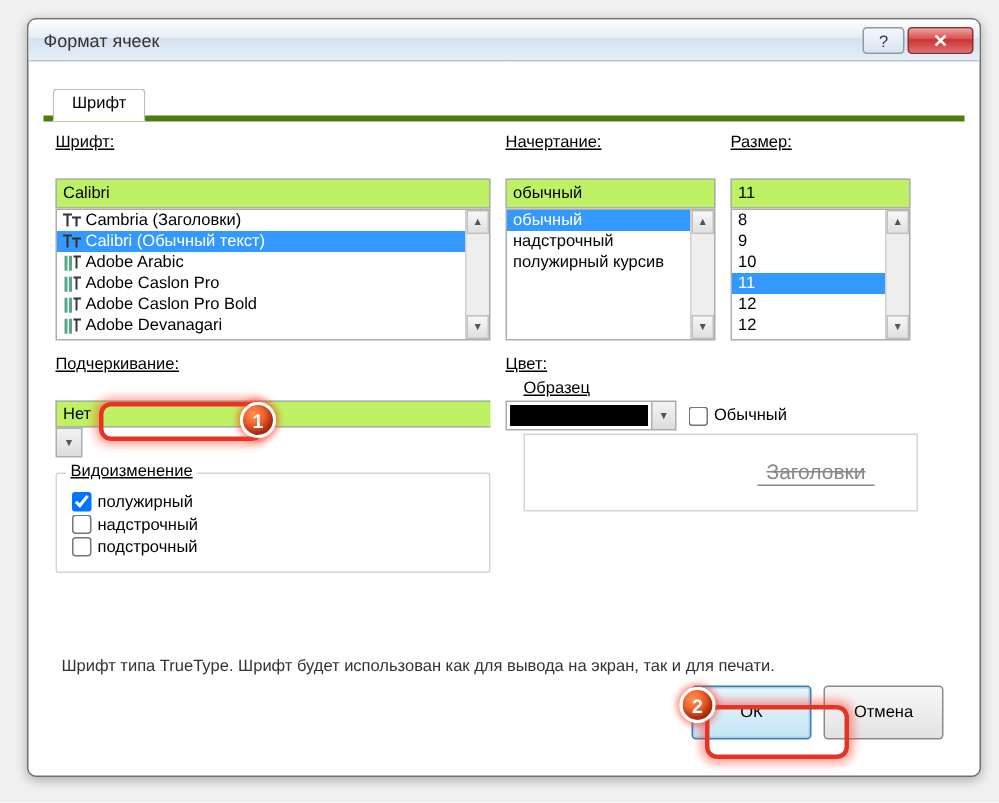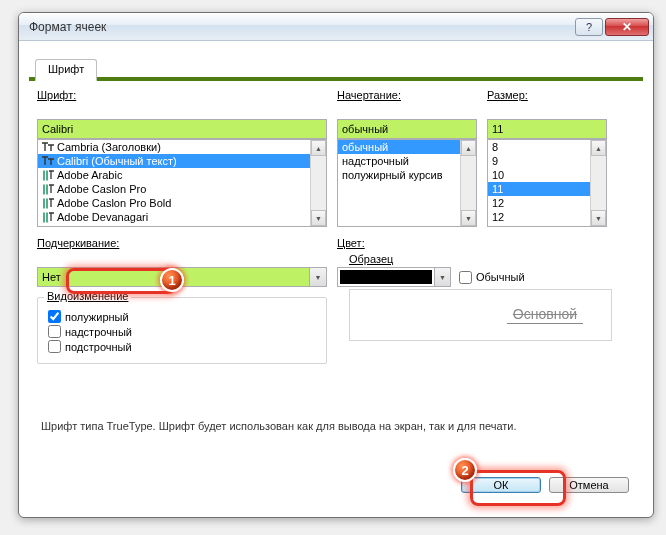--- a/index.html
+++ b/index.html
@@ -24,39 +24,39 @@
 .listbox .sb { position: absolute; right: 0; top: 0; bottom: 0; width: 16px; background: #eee; border-left: 1px solid #d0d0d0; display: flex; flex-direction: column; }
 .sb-btn { height: 16px; background: linear-gradient(#f7f7f7,#e0e0e0); border: 1px solid #c0c0c0; display: flex; align-items: center; justify-content: center; font-size: 8px; color: #555; }
 .sb-track { flex: 1; }
 .listbox .items { margin-right: 16px; }
 .li { padding: 1px 4px; white-space: nowrap; display: flex; align-items: center; gap: 3px; }
 .li.sel { background: #3399ff; color: #fff; }
 .font-glyph { width: 12px; height: 11px; flex-shrink: 0; }
 .row2 { display: flex; gap: 10px; margin-top: 10px; }
 .col-underline { flex: 0 0 290px; }
 .col-color { flex: 1; }
-.combo { display: flex; }
+.combo { display: flex; flex-direction: column; }
 .combo .txt { flex: 1; border-right: 0; }
 .combo .dd { width: 18px; height: 20px; border: 1px solid #abadb3; background: linear-gradient(#f3f3f3,#ddd); display: flex; align-items: center; justify-content: center; }
 .color-row { display: flex; align-items: center; gap: 8px; }
 .swatch { width: 114px; height: 20px; border: 1px solid #abadb3; display: flex; }
 .swatch .sw { flex: 1; margin: 2px; background: #000; }
 .swatch .dd { width: 16px; border-left: 1px solid #abadb3; background: linear-gradient(#f3f3f3,#ddd); display: flex; align-items: center; justify-content: center; }
 .chk { display: flex; align-items: center; gap: 4px; }
 .chk input { width: 13px; height: 13px; }
 .group { border: 1px solid #d5d5d5; border-radius: 2px; padding: 10px 10px 8px; margin-top: 10px; position: relative; }
 .group .legend { position: absolute; top: -8px; left: 6px; background: #fff; padding: 0 3px; text-decoration: underline; }
 .effects { width: 290px; }
 .effects .chk { margin: 2px 0; }
 .sample { position: absolute; left: 320px; top: 200px; width: 263px; }
 .sample-box { border: 1px solid #d5d5d5; height: 52px; display: flex; align-items: center; justify-content: flex-end; padding: 0 28px; margin-top: 6px; }
 .sample-box span { color: #888; font-size: 14px; text-decoration: line-through; border-bottom: 1px solid #888; padding: 0 6px 1px; }
 .desc { margin-top: 56px; padding: 0 4px; color: #333; }
 .btn-row { position: absolute; right: 14px; bottom: 14px; display: flex; gap: 8px; }
-.btn { width: 80px; height: 16px; border: 1px solid #8a8a8a; border-radius: 3px; background: linear-gradient(#f7f7f7,#e3e3e3); }
+.btn { width: 80px; height: 36px; border: 1px solid #8a8a8a; border-radius: 3px; background: linear-gradient(#f7f7f7,#e3e3e3); }
 .btn.focus { border-color: #3c7fb1; box-shadow: inset 0 0 0 1px #a7d1ee; background: linear-gradient(#eaf6fd,#c4e5f6); }
 .callout { position: absolute; border: 3px solid #e53425; border-radius: 8px; box-shadow: 0 0 6px 3px rgba(255,60,40,.45); pointer-events: none; }
 .badge { position: absolute; width: 24px; height: 24px; border-radius: 50%; background: radial-gradient(circle at 35% 30%, #ff9050, #e03c12 70%); border: 2px solid #fff; box-shadow: 0 0 4px 2px rgba(255,60,40,.6), inset -2px -3px 4px rgba(0,0,0,.3); color: #fff; font-weight: bold; font-size: 13px; display: flex; align-items: center; justify-content: center; }
 .tri { font-size: 7px; color: #555; }
 </style>
 </head>
 <body>
 
 <div class="window">
   <div class="titlebar">
@@ -221,21 +221,21 @@
         </label>
         <label class="chk">
           <input type="checkbox" style="">
           <span>подстрочный</span>
         </label>
       </div>
 
       <div class="sample">
         <span class="lbl" style="text-decoration:underline">Образец</span>
         <div class="sample-box">
-          <span>Основной</span>
+          <span>Заголовки</span>
         </div>
       </div>
 
       <div class="desc">Шрифт типа TrueType. Шрифт будет использован как для вывода на экран, так и для печати.</div>
     </div>
 
     <div class="btn-row">
       <button class="btn focus">ОК</button>
       <button class="btn">Отмена</button>
     </div>

